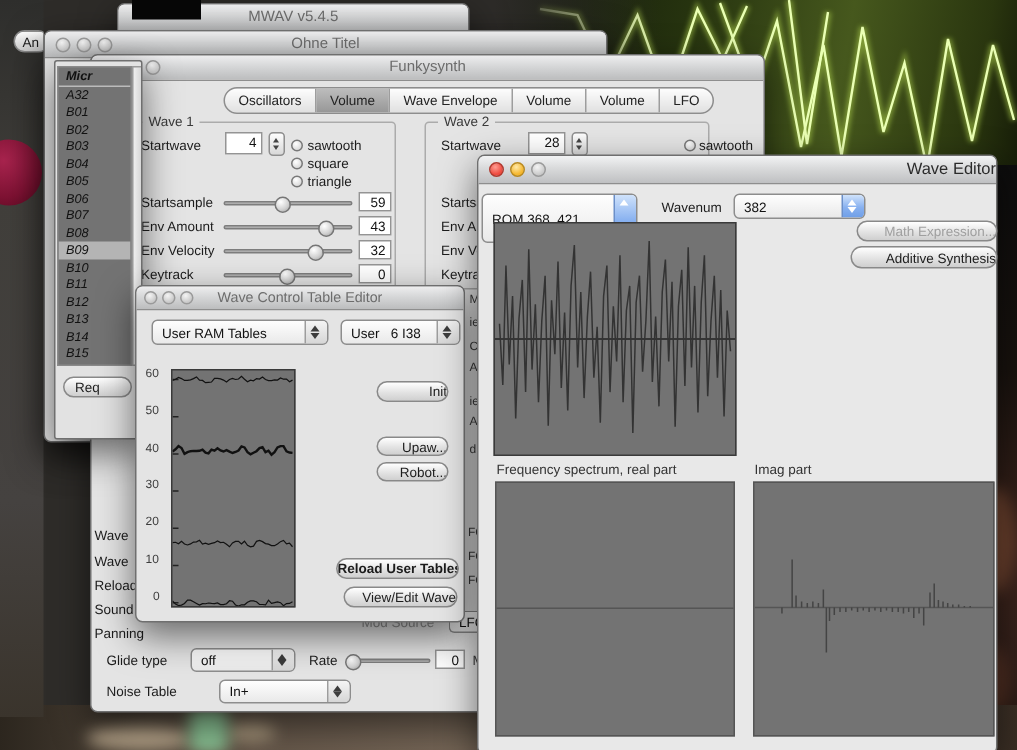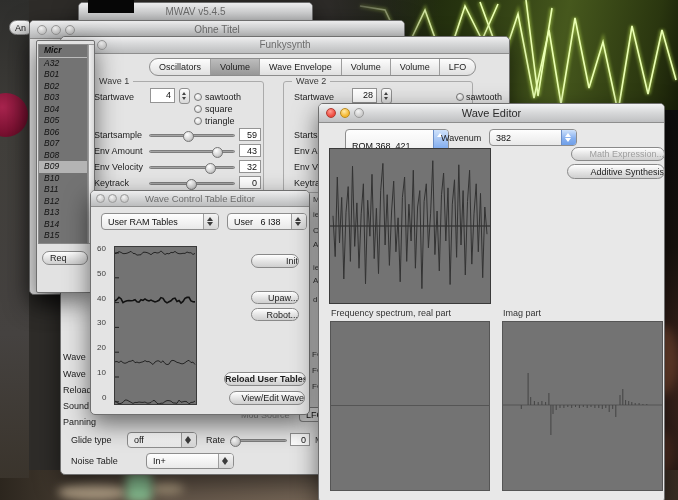--- a/index.html
+++ b/index.html
@@ -19,21 +19,21 @@
     background:linear-gradient(#2e2e2c,#413f3b 28%,#454240 70%,#3a342c);overflow:hidden;}
   #red-knob{position:absolute;left:-16px;top:93px;width:44px;height:44px;border-radius:50%;
     background:radial-gradient(circle at 42% 32%,#a8244e,#7e1233 62%,#5a0b22);}
   #black-rect{position:absolute;left:88px;top:0;width:46px;height:13px;background:#060606;z-index:4;}
   
   .win{position:absolute;background:#e4e4e4;border:1px solid #6f6f6f;border-radius:5px;
     box-shadow:0 9px 24px rgba(0,0,0,.55);box-sizing:border-box;}
   .tbar{position:absolute;left:0;top:0;right:0;height:16px;border-radius:4px 4px 0 0;
     background:linear-gradient(#eeeeef,#d6d7d8 45%,#bcbdbe);border-bottom:1px solid #8e8e8e;
     text-align:center;font-size:10px;color:#6c6c6c;line-height:16px;white-space:nowrap;overflow:hidden;}
-  .tbar.active{color:#2b2b2b;}
+  .tbar.active{color:#2b2b2b;text-align:right;}
   .tl{position:absolute;border-radius:50%;width:10px;height:10px;top:3px;box-sizing:border-box;}
   .tl.pale{background:radial-gradient(circle at 40% 30%,#f4f4f4,#c9c9c9 70%);border:1px solid #9a9a9a;}
   .tl.red{background:radial-gradient(circle at 40% 30%,#ff9d92,#ee4b40 65%);border:1px solid #b03a30;}
   .tl.yel{background:radial-gradient(circle at 40% 30%,#ffe9a8,#f5b72f 65%);border:1px solid #b98a20;}
   .lab{position:absolute;font-size:9px;color:#1c1c1c;white-space:nowrap;}
   .frag{position:absolute;font-size:8px;color:#3c3c3c;white-space:nowrap;}
   
   .abtn{position:absolute;background:linear-gradient(#ffffff,#e3e3e3 55%,#cfcfcf);
     border:1px solid #898989;border-radius:9px;font-size:9px;color:#1c1c1c;
     text-align:right;box-sizing:border-box;white-space:nowrap;overflow:hidden;}
@@ -313,21 +313,21 @@
     <div class="abtn" style="left:133px;top:181px;width:82px;height:14px;line-height:13px;font-weight:bold">Reload User Tables</div>
     <div class="abtn" style="left:138px;top:200px;width:76px;height:14px;line-height:13px">View/Edit Wave</div>
   </div>
 
   <div class="win" style="left:318px;top:103px;width:347px;height:400px;background:#e8e8e8;z-index:7">
     <div class="tbar active" style="height:18px;line-height:18px;font-size:11px;background:linear-gradient(#f2f3f4,#d9dadb 45%,#bfc0c2)">Wave Editor</div>
     <span class="tl red" style="left:7px;top:4px"></span>
     <span class="tl yel" style="left:21px;top:4px"></span>
     <span class="tl pale" style="left:35px;top:4px"></span>
 
-    <div class="popup blue" style="left:26px;top:25px;width:104px;height:33px">
+    <div class="popup blue" style="left:2px;top:25px;width:104px;height:33px">
       <span class="plbl">ROM 368..421</span>
         <span class="cap"></span>
     </div>
     <span class="lab" style="left:122px;top:29px">Wavenum</span>
     <div class="popup blue" style="left:170px;top:25px;width:88px;height:17px">
       <span class="plbl">382</span>
         <span class="cap"></span>
     </div>
 
     <div class="abtn dis" style="left:252px;top:43px;width:94px;height:14px;line-height:13px">Math Expression...</div>

